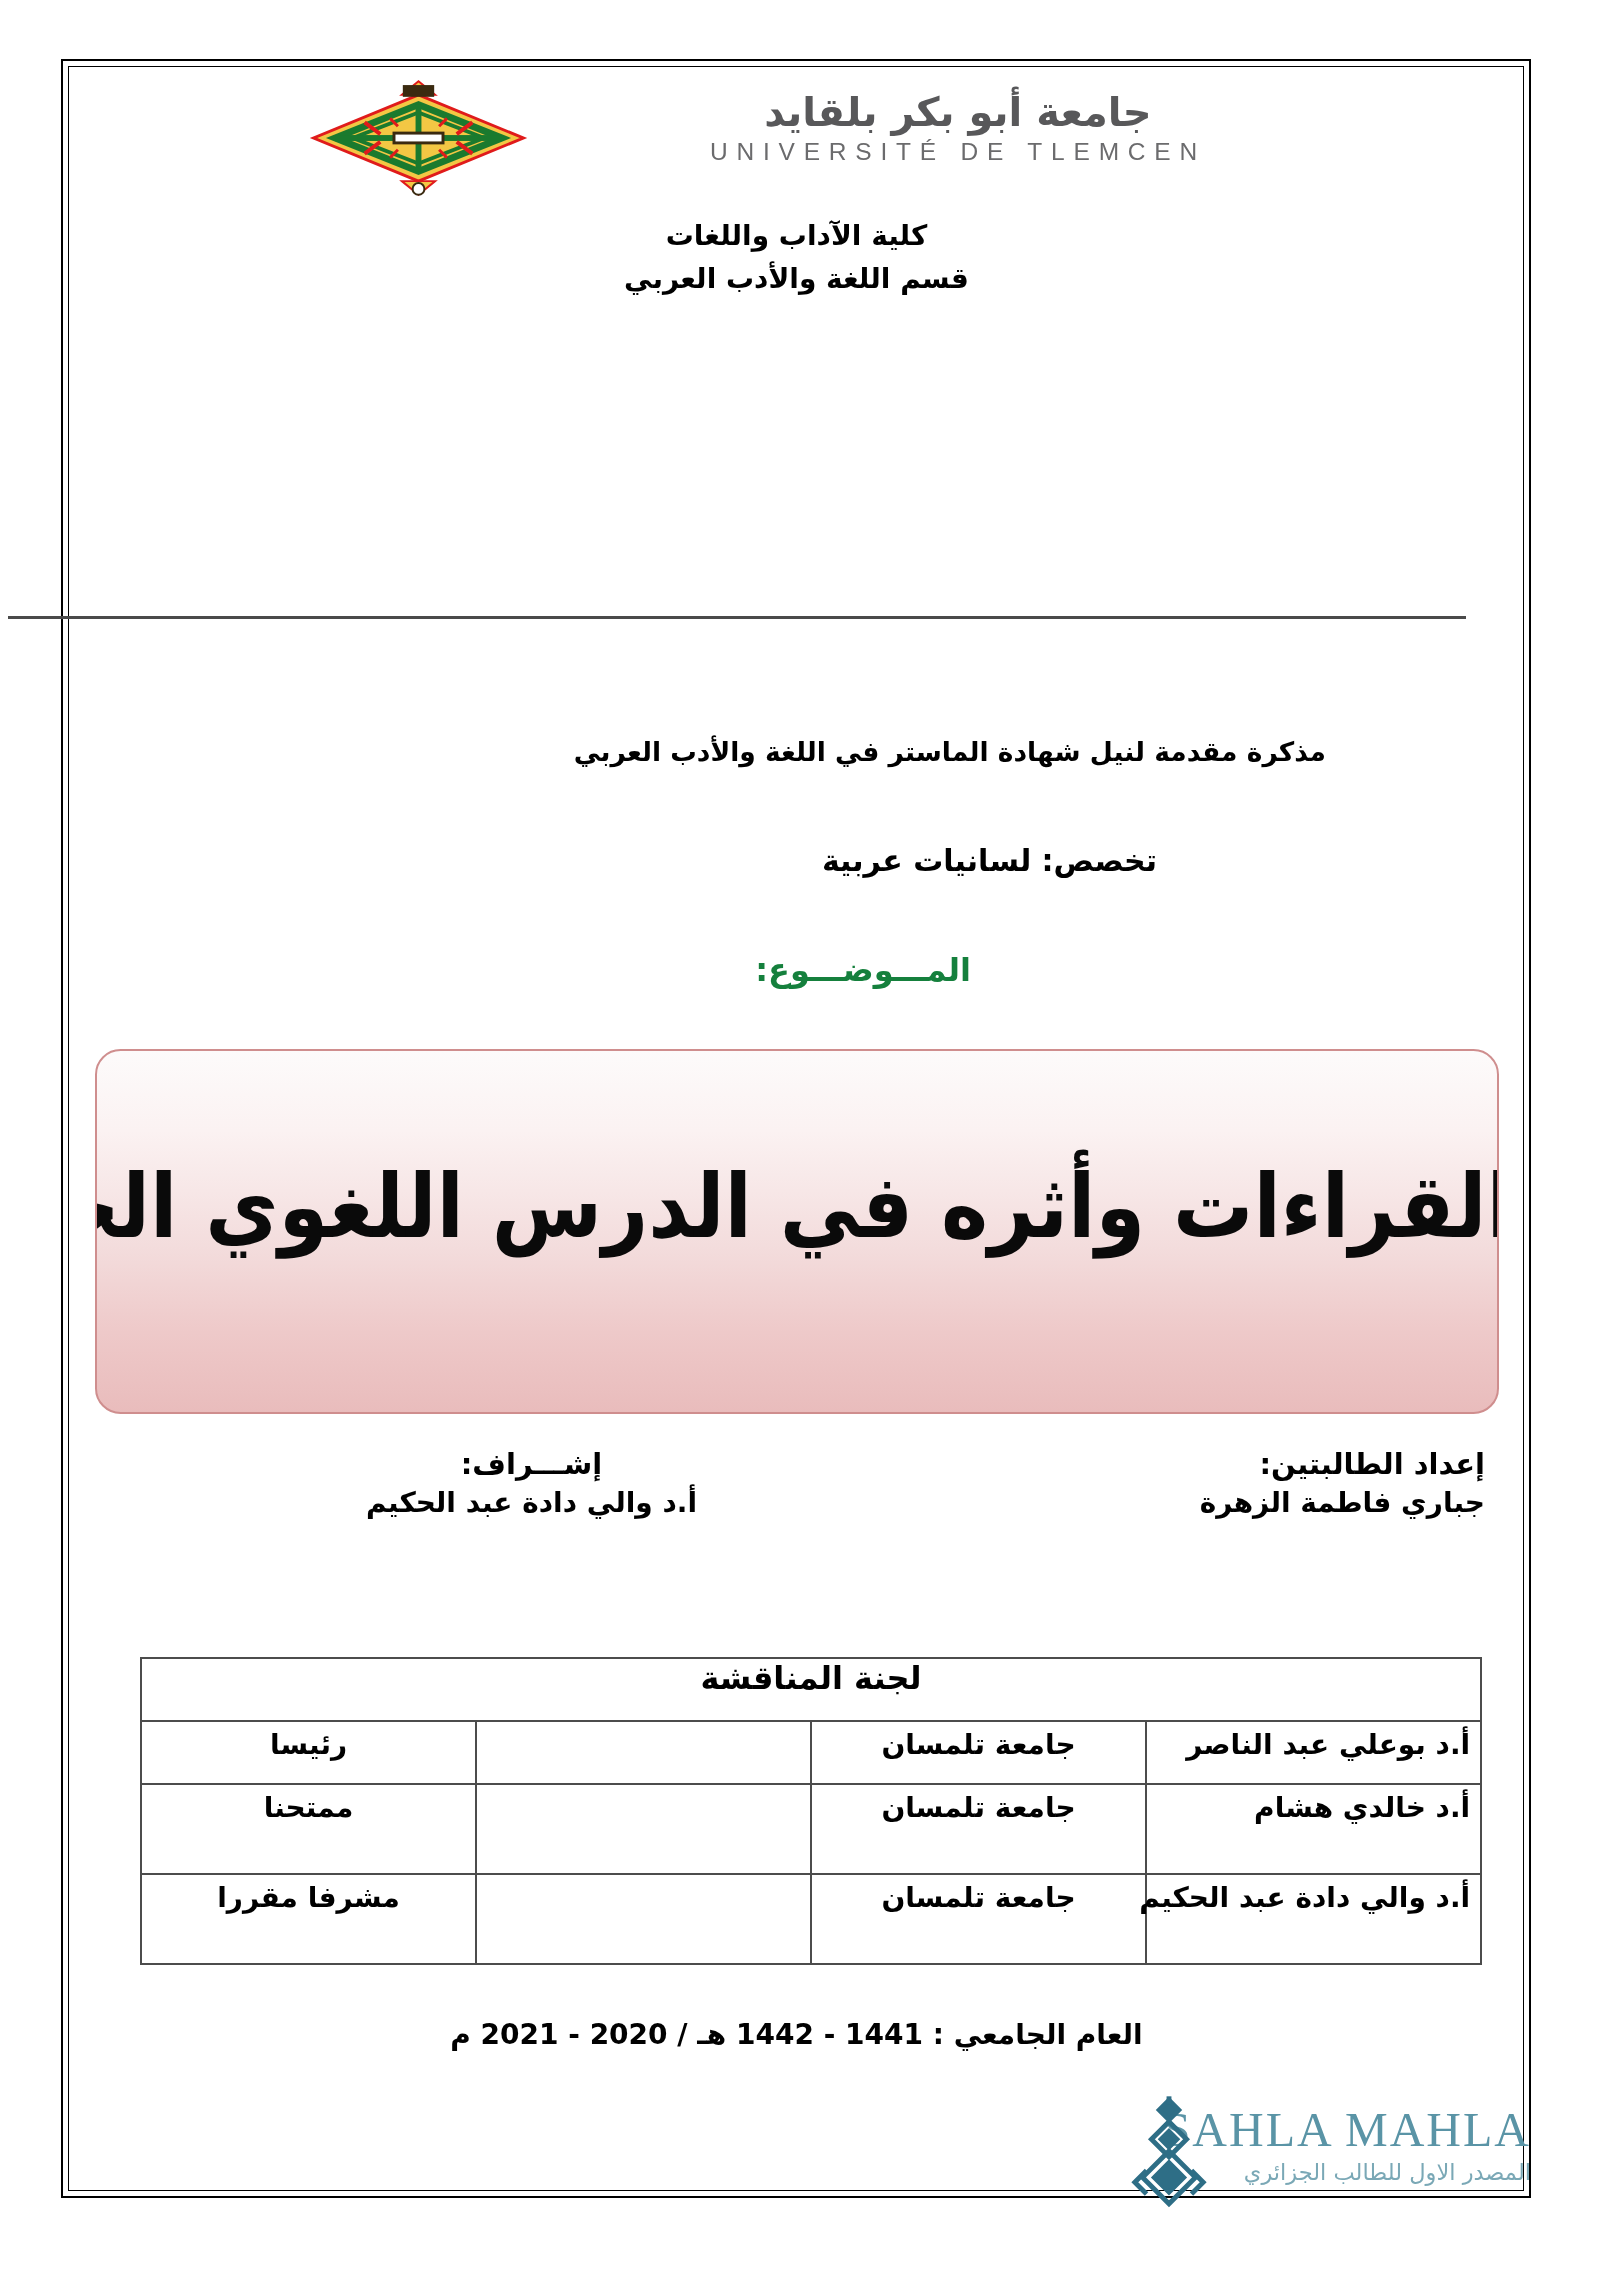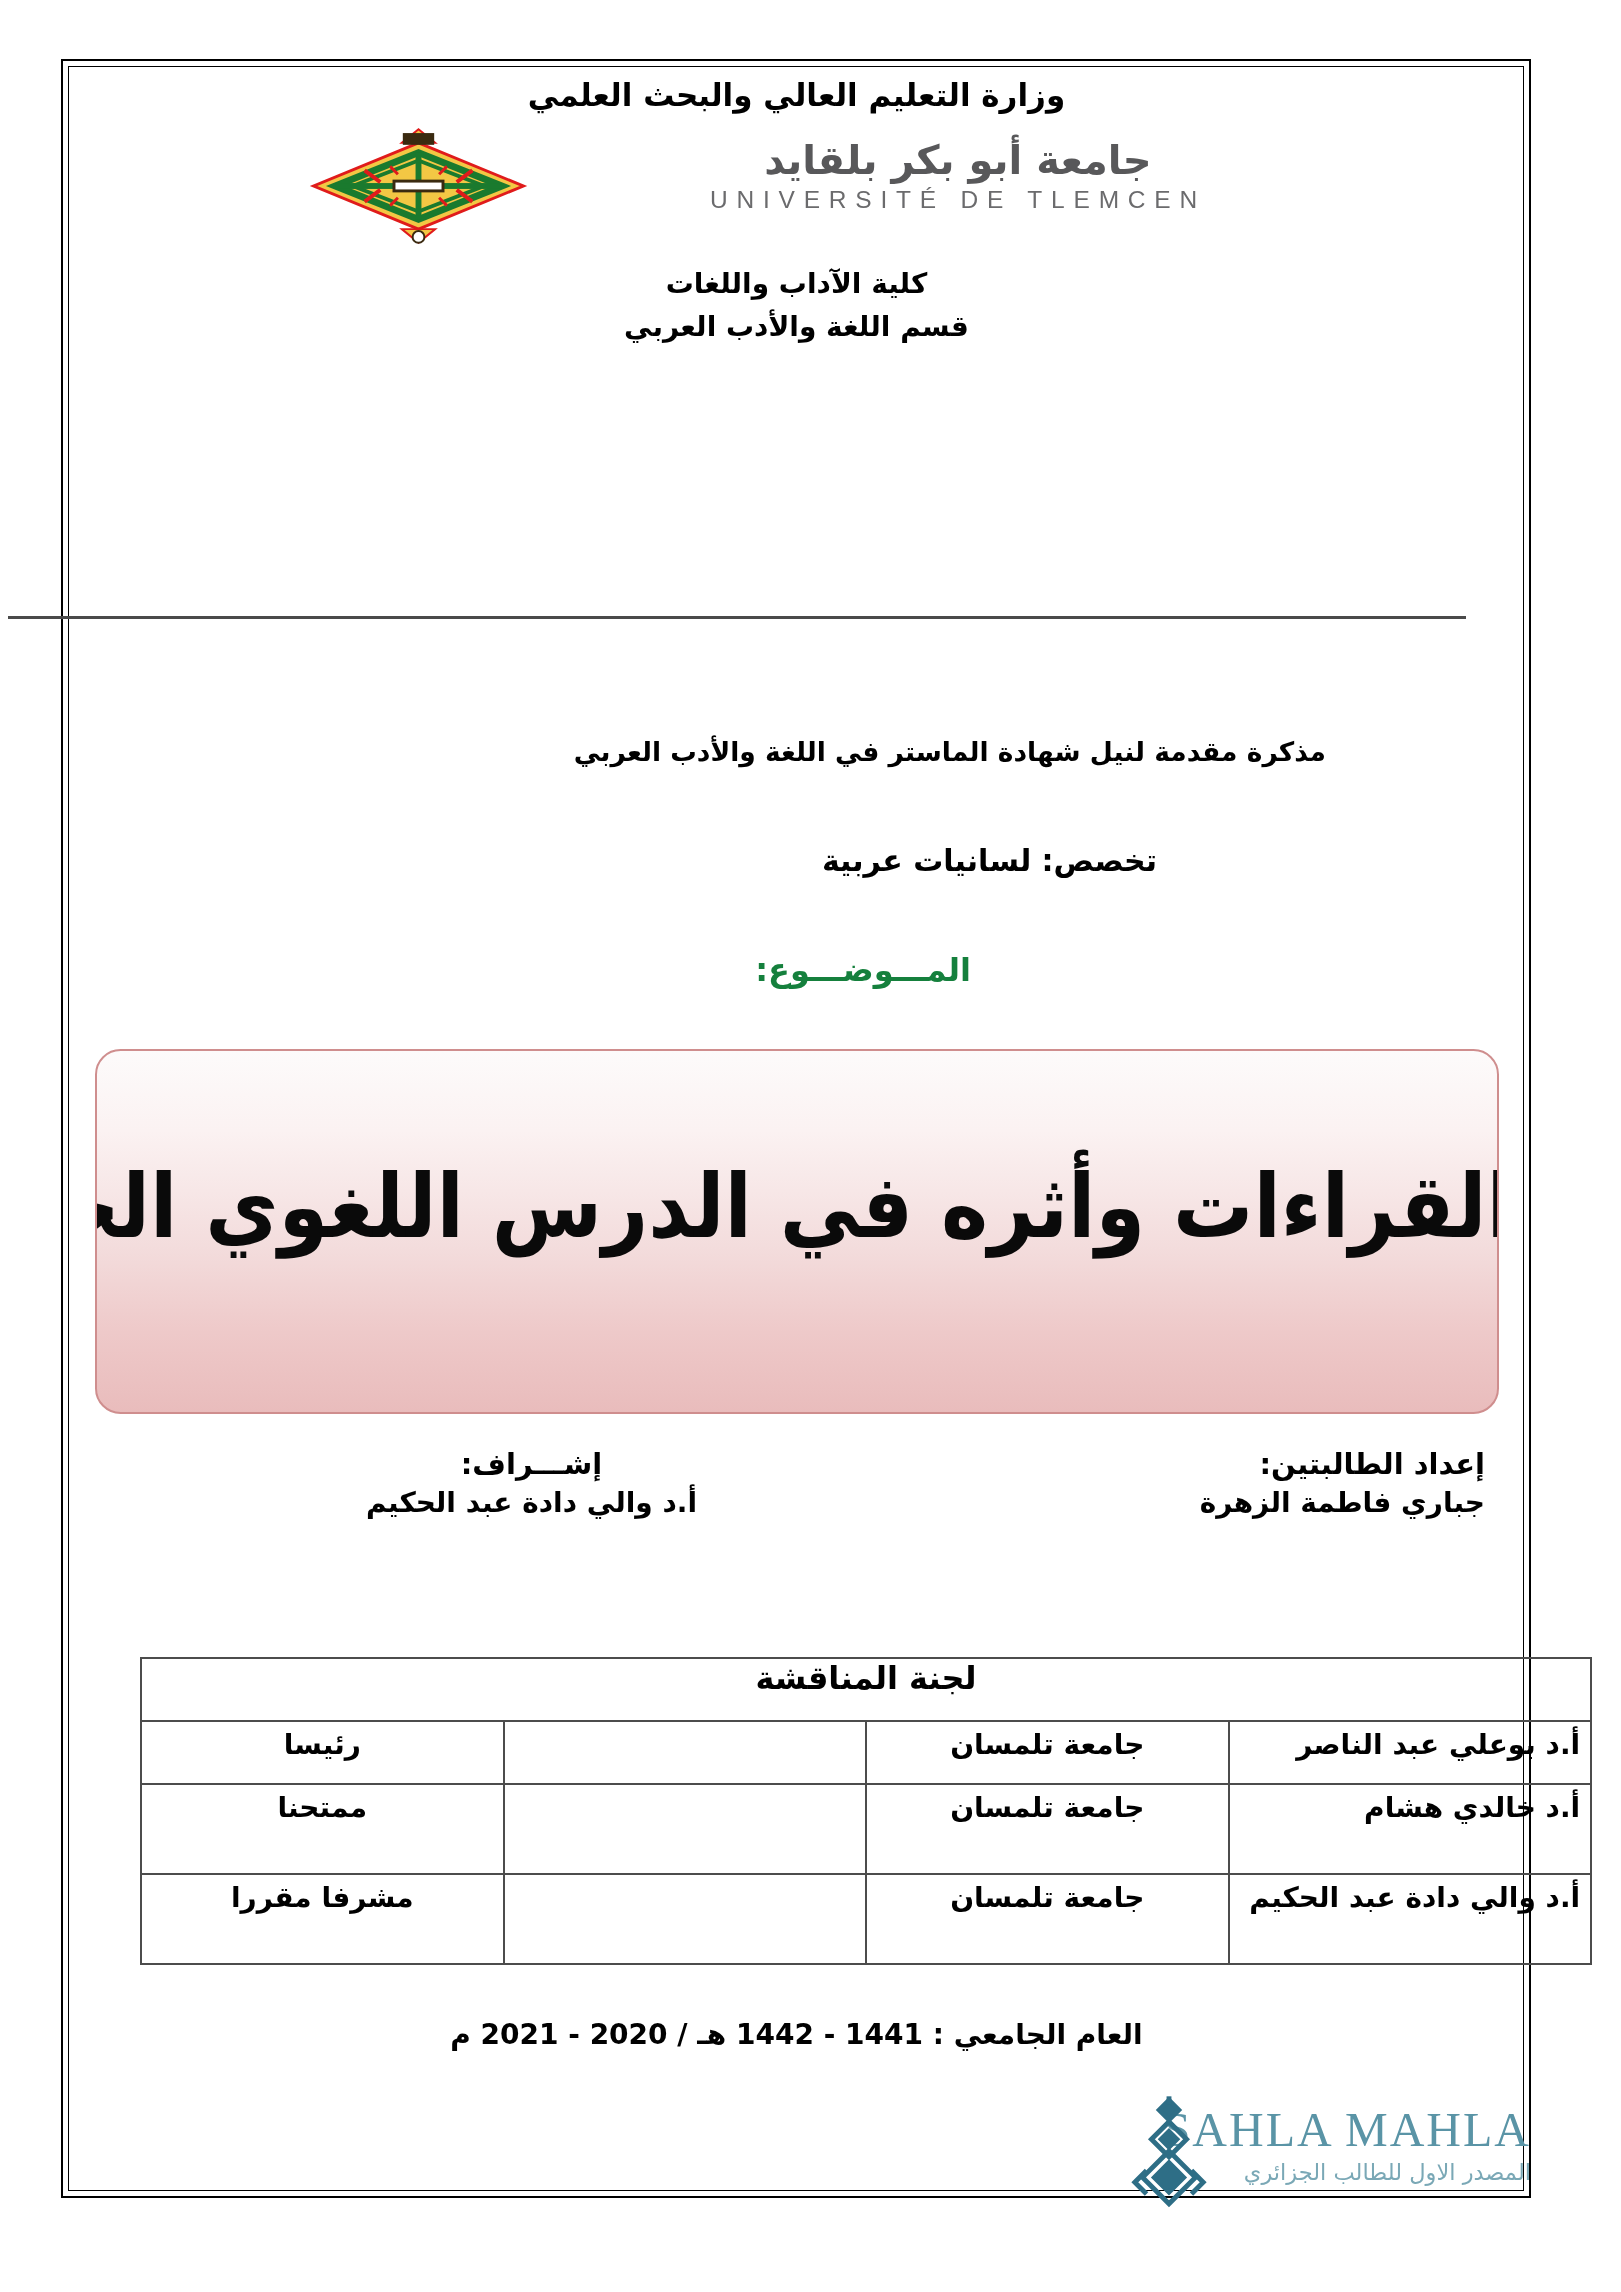--- a/index.html
+++ b/index.html
@@ -204,21 +204,21 @@
     color: #000;
     line-height: 1.35;
     white-space: nowrap;
   }
 
   
   .jury-table {
     position: absolute;
     left: 67px;
     top: 1588px;
-    width: 1452px;
+    width: 1342px;
     border-collapse: collapse;
     table-layout: fixed;
   }
   .jury-table td {
     border: 2px solid #4c4c4c;
     padding: 0;
     vertical-align: top;
   }
   .jury-title-cell {
     height: 61px;
@@ -302,21 +302,20 @@
 
 <div class="page-frame">
   <div class="page-frame-inner"></div>
 </div>
 
 <div class="content">
 
   <div class="header-block">
 
 
-    <div class="gov-line gov-line-2">وزارة التعليم العالي والبحث العلمي</div>
 
     <div class="uni-row">
 
       <div class="uni-wordmark">
         <div class="uni-ar">جامعة أبو بكر بلقايد</div>
         <div class="uni-fr">UNIVERSITÉ DE TLEMCEN</div>
       </div>
 
       <div class="uni-logo">
         <svg viewBox="0 0 250 120" width="245" height="118" aria-hidden="true">

